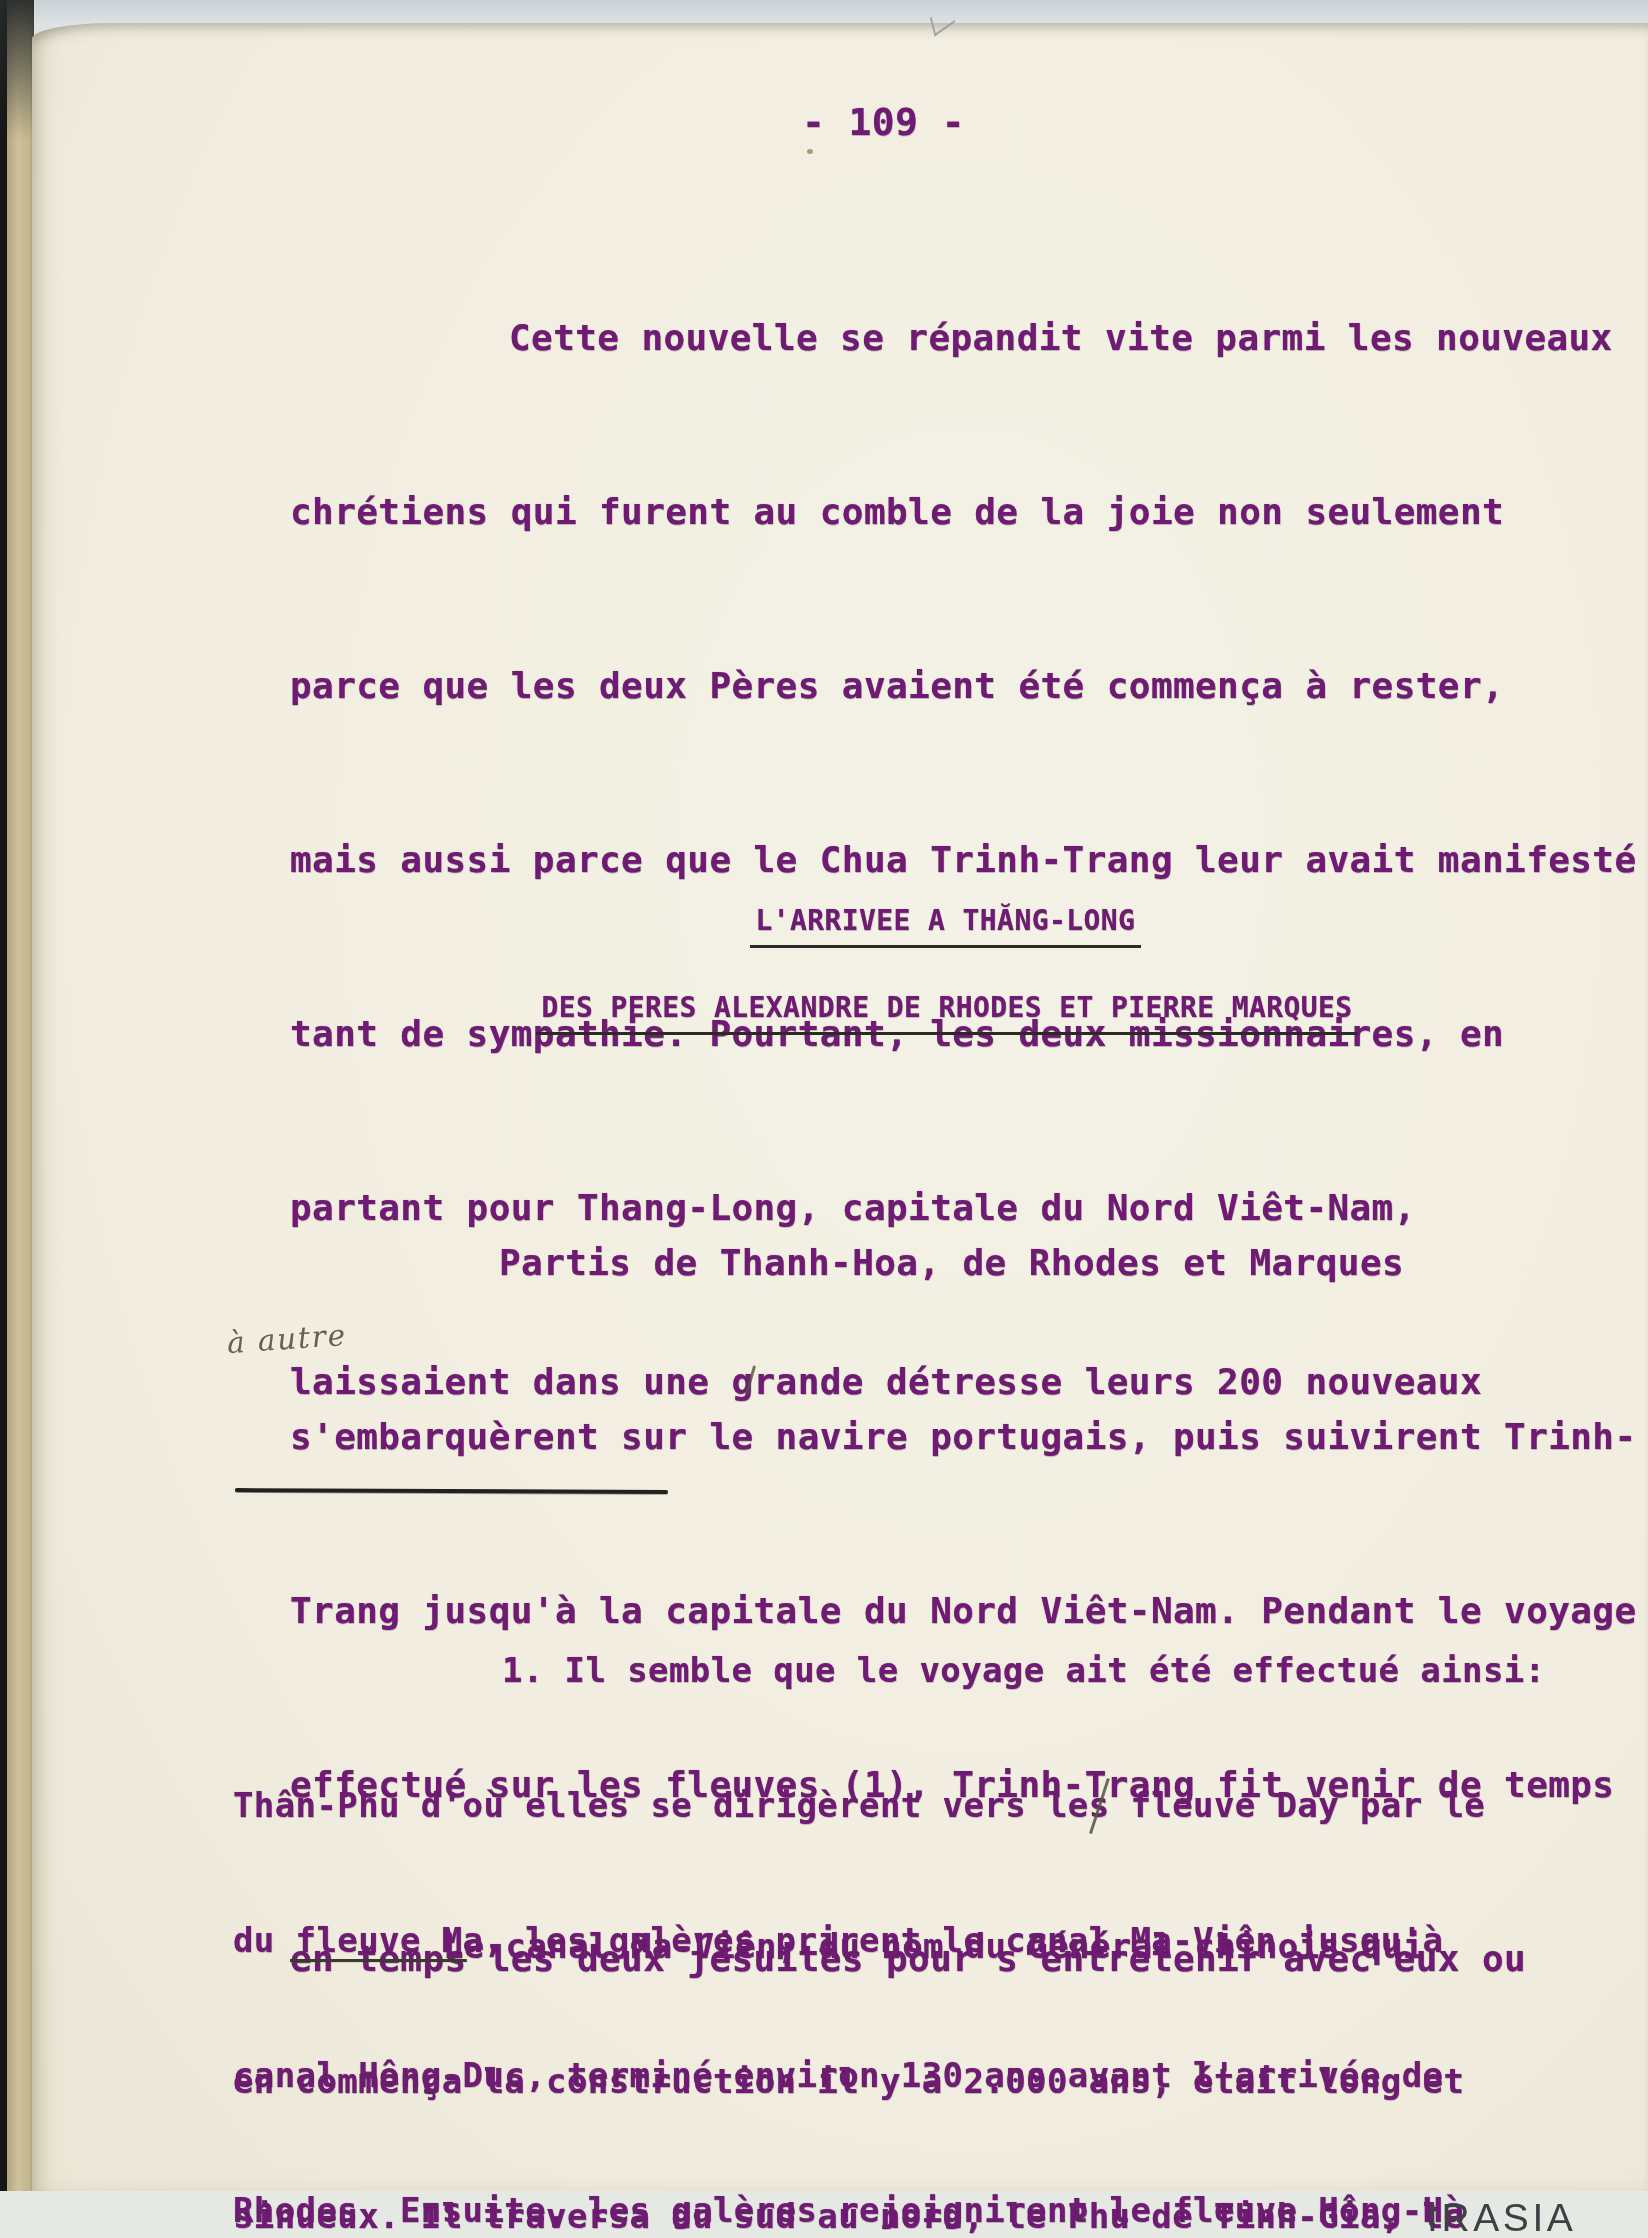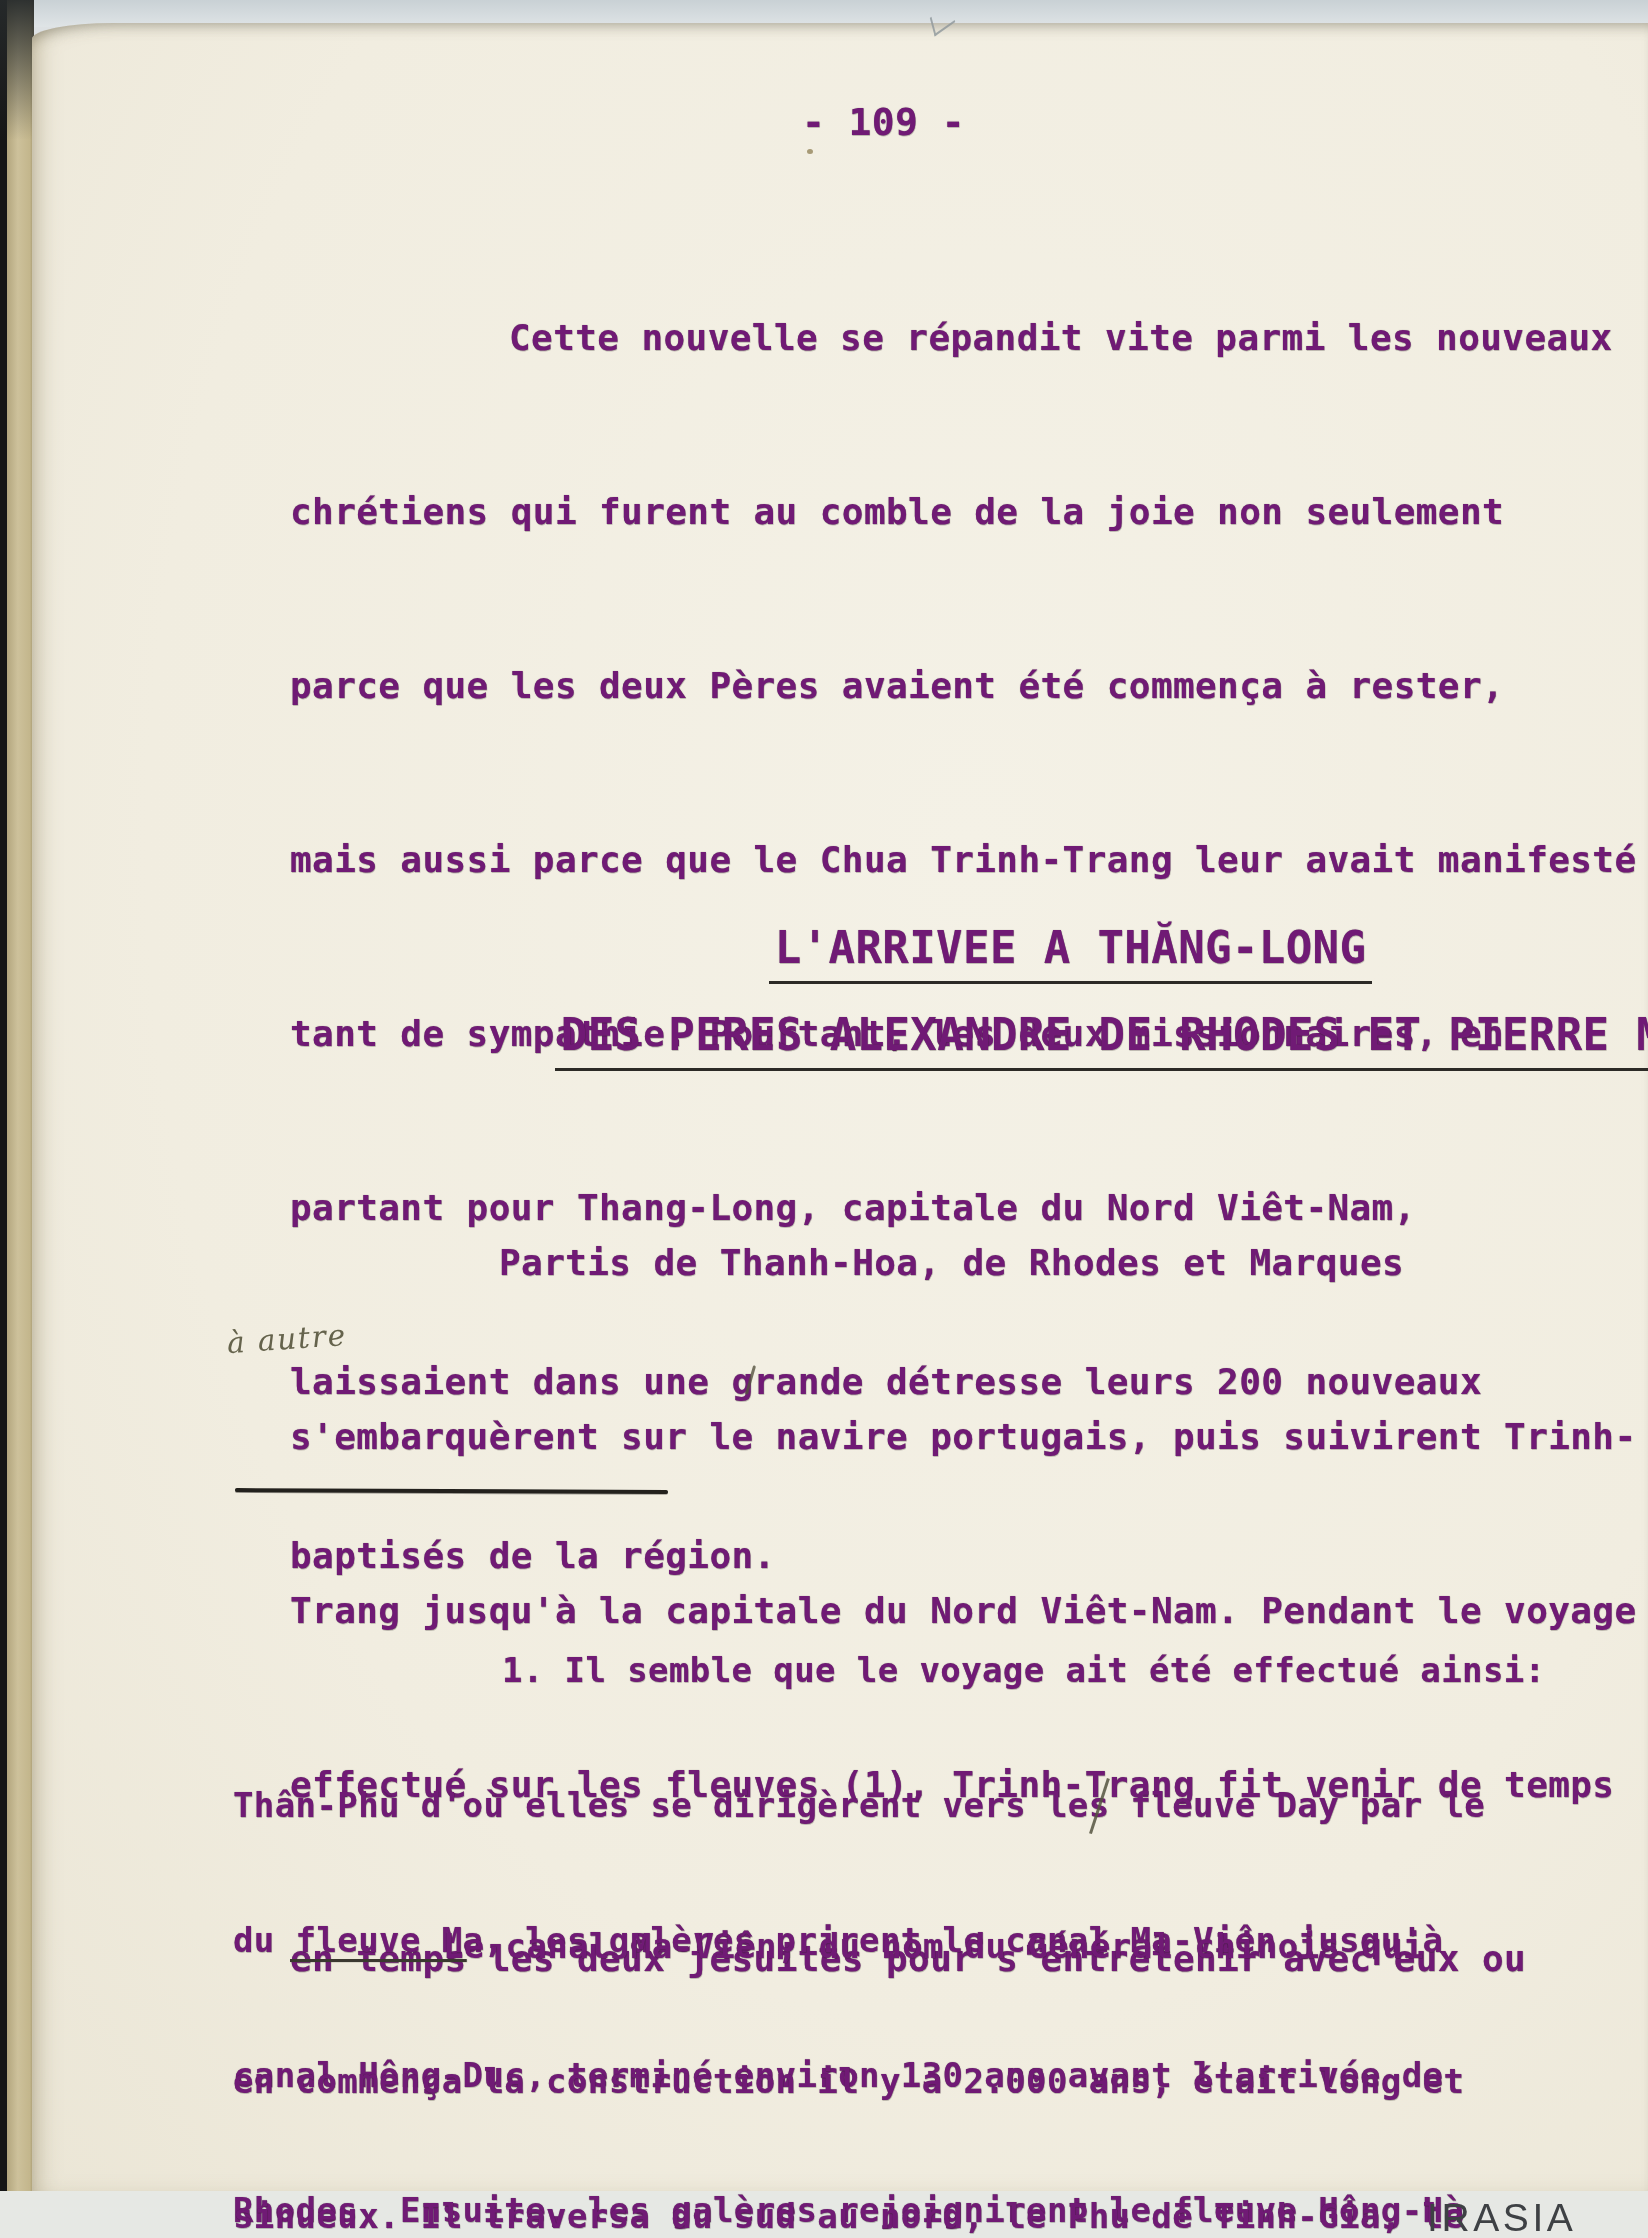--- a/index.html
+++ b/index.html
@@ -30,21 +30,21 @@
     font-family:"DejaVu Sans Mono","Liberation Mono",monospace;
     font-weight:700;
     color:#701a75;
     letter-spacing:0.4px;
     text-shadow:0 0 0.9px rgba(44,42,38,.55),0.5px 0.5px 0 rgba(44,42,38,.22);
     white-space:pre;
   }
   .body-text{font-size:36px;line-height:58px;margin-left:42px;}
   .fn-text{font-size:34px;line-height:45px;}
   .pageno{font-size:38px;}
-  .heading{font-size:44px;}
+  .heading{font-size:28px;}
   .heading .ul{border-bottom:3.6px solid #2c2a26;padding:0 5.4px 8px;margin-left:-5.4px;}
   .indent-para1{padding-left:219px;}
   .indent-para2{padding-left:209px;}
   .indent-fn1{padding-left:269px;}
   .indent-fn2{padding-left:210px;}
   .strike{text-decoration:line-through;text-decoration-thickness:3.1px;text-decoration-color:#3b3930;}
   .slashed{position:relative;display:inline-block;}
   .slashed::after{content:"";position:absolute;left:46%;top:-14%;width:2.7px;height:128%;
     background:#55533f;transform:rotate(18deg);opacity:.85;}
   .handwriting{
@@ -83,21 +83,20 @@
 <div class="abs tw pageno" style="left:802px;top:100px;">- 109 -</div>
 
 <div class="abs tw body-text" style="left:248px;top:193px;">
   <div class="indent-para1">Cette nouvelle se répandit vite parmi les nouveaux</div>
   <div>chrétiens qui furent au comble de la joie non seulement</div>
   <div>parce que les deux Pères avaient été commença à rester,</div>
   <div>mais aussi parce que le Chua Trinh-Trang leur avait manifesté</div>
   <div>tant de sympathie. Pourtant, les deux missionnaires, en</div>
   <div>partant pour Thang-Long, capitale du Nord Viêt-Nam,</div>
   <div>laissaient dans une grande détresse leurs 200 nouveaux</div>
-  <div>baptisés de la région.</div>
 </div>
 
 <div class="abs tw heading" style="left:721px;top:871px;">
   <span class="ul">L'ARRIVEE A THĂNG-LONG</span>
 </div>
 <div class="abs tw heading" style="left:507px;top:958px;">
   <span class="ul">DES PERES ALEXANDRE DE RHODES ET PIERRE MARQUES</span>
 </div>
 
 <div class="abs tw body-text" style="left:248px;top:1118px;">

